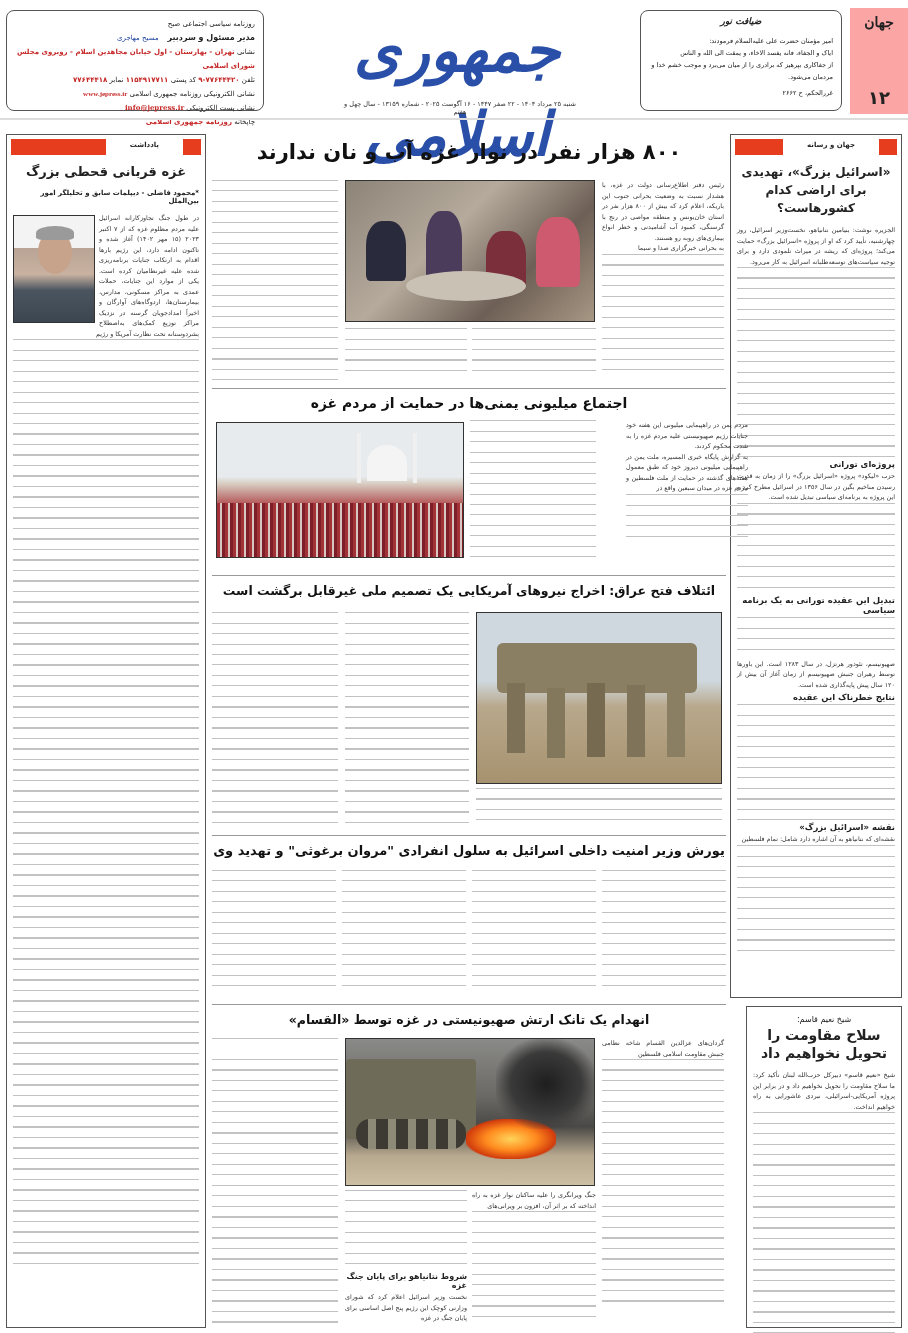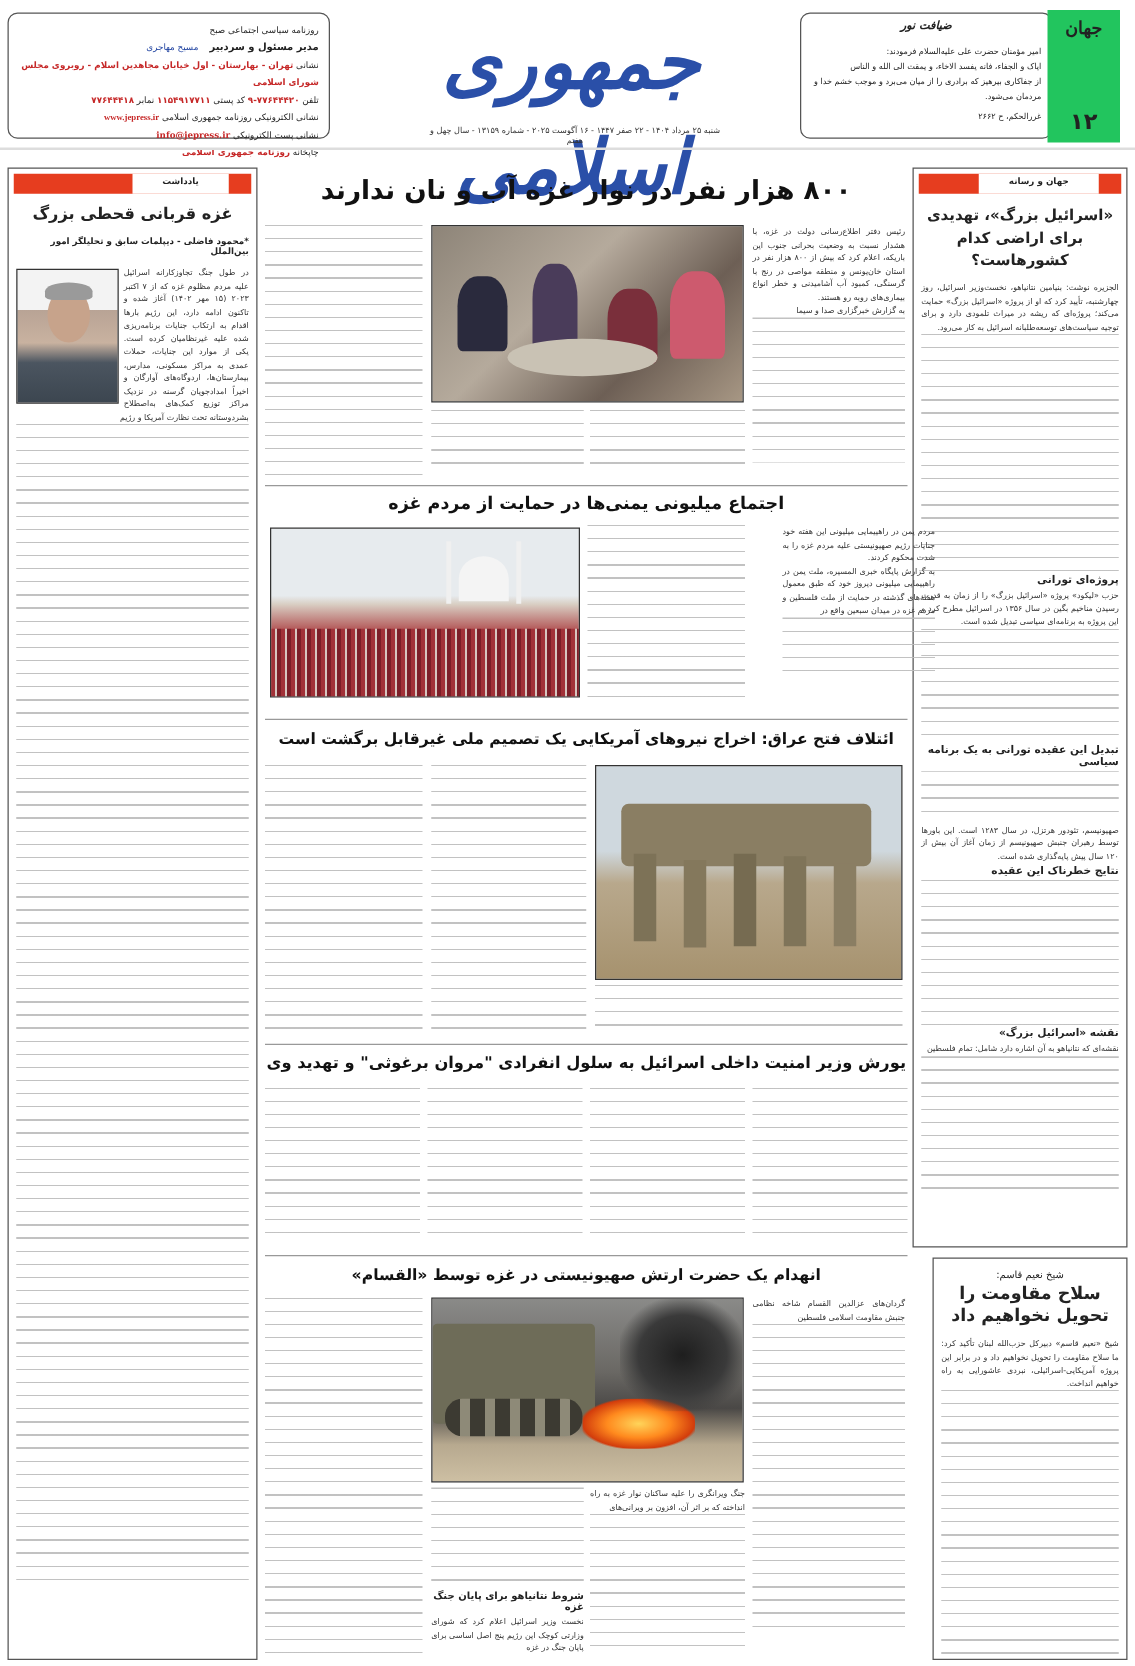--- a/index.html
+++ b/index.html
@@ -7,21 +7,21 @@
 .abs{position:absolute}
 .box{border:1.5px solid #555;border-radius:8px;background:#fff}
 .masthead-info{left:6px;top:10px;width:258px;height:101px;padding:6px 8px;font-size:7px;line-height:14px}
 .masthead-info .red{color:#c62828;font-weight:bold}
 .masthead-info .blue{color:#1a3e9e}
 .masthead-info .bold{font-weight:bold;font-size:8px}
 .logo{left:322px;top:8px;width:270px;height:84px;font-family:"DejaVu Serif",serif;font-size:60px;font-weight:bold;color:#2a4fa8;text-align:center;line-height:84px;font-style:italic;letter-spacing:2px}
 .dateline{left:340px;top:100px;width:240px;font-size:6.5px;text-align:center;color:#333}
 .quote-box{left:640px;top:10px;width:202px;height:101px;padding:4px 8px;font-size:6.5px;line-height:12px}
 .quote-title{text-align:center;font-family:"DejaVu Serif",serif;font-style:italic;font-weight:bold;font-size:9px;margin-bottom:8px}
-.section-tab{right:12px;top:8px;width:58px;height:106px;background:#22c55e;text-align:center}
+.section-tab{right:0;top:8px;width:58px;height:106px;background:#fca5a5;text-align:center}
 .section-tab .name{font-family:"DejaVu Serif",serif;font-weight:bold;font-size:14px;margin-top:6px}
 .section-tab .num{font-weight:bold;font-size:18px;position:absolute;bottom:6px;width:100%}
 .hr{left:0;top:118px;width:908px;height:2px;background:#ddd}
 .col-border{border:1px solid #555;background:#fff}
 .redbar{height:16px;background:#e63d1f;position:relative;margin:4px 4px 0 4px}
 .redbar .lbl{position:absolute;right:18px;top:0;background:#fff;padding:2px 24px;font-size:7px;font-weight:bold;height:16px}
 .side-title{font-weight:bold;text-align:center;font-size:13px;line-height:18px;margin:8px 4px}
 .txt{font-size:6.4px;line-height:10.5px;color:#333;text-align:justify}
 .subhead{font-weight:bold;font-size:8.5px;margin:2px 0}
 .headline{font-weight:bold;text-align:center;color:#111}
@@ -101,21 +101,21 @@
       <div style="position:absolute;left:22px;top:10px;width:38px;height:14px;border-radius:50% 50% 20% 20%;background:#9a9a9a"></div>
     </div>
     <p class="txt">در طول جنگ تجاوزکارانه اسرائیل علیه مردم مظلوم غزه که از ۷ اکتبر ۲۰۲۳ (۱۵ مهر ۱۴۰۲) آغاز شده و تاکنون ادامه دارد، این رژیم بارها اقدام به ارتکاب جنایات برنامه‌ریزی شده علیه غیرنظامیان کرده است. یکی از موارد این جنایات، حملات عمدی به مراکز مسکونی، مدارس، بیمارستان‌ها، اردوگاه‌های آوارگان و اخیراً امدادجویان گرسنه در نزدیک مراکز توزیع کمک‌های به‌اصطلاح بشردوستانه تحت نظارت آمریکا و رژیم</p>
     <div class="fill-lines" style="height:930px;clear:both"></div>
   </div>
 </div>
 
 <div class="abs headline" style="left:212px;top:140px;width:514px;font-size:21px">۸۰۰ هزار نفر در نوار غزه آب و نان ندارند</div>
 <div class="abs" style="left:602px;top:180px;width:122px">
   <p class="txt">رئیس دفتر اطلاع‌رسانی دولت در غزه، با هشدار نسبت به وضعیت بحرانی جنوب این باریکه، اعلام کرد که بیش از ۸۰۰ هزار نفر در استان خان‌یونس و منطقه مواصی در رنج با گرسنگی، کمبود آب آشامیدنی و خطر انواع بیماری‌های روبه رو هستند.</p>
-  <p class="txt">به گزارش خبرگزاری صدا و سیما</p>
+  <p class="txt">به بحرانی خبرگزاری صدا و سیما</p>
   <div class="fill-lines" style="height:116px"></div>
 </div>
 <div class="photo" style="left:345px;top:180px;width:250px;height:142px;border:1px solid #333;background:linear-gradient(135deg,#8d8478 0%,#b5aa9c 40%,#6d5f55 70%,#a79784 100%)">
   <div style="position:absolute;left:20px;top:40px;width:40px;height:60px;background:#2a2a3d;border-radius:40% 40% 10% 10%"></div>
   <div style="position:absolute;left:80px;top:30px;width:36px;height:70px;background:#4a3c5a;border-radius:40% 40% 10% 10%"></div>
   <div style="position:absolute;left:140px;top:50px;width:40px;height:60px;background:#7a2f3b;border-radius:40% 40% 10% 10%"></div>
   <div style="position:absolute;left:190px;top:36px;width:44px;height:70px;background:#cd5a6e;border-radius:40% 40% 10% 10%"></div>
   <div style="position:absolute;left:60px;top:90px;width:120px;height:30px;background:#c9c2b4;border-radius:50%"></div>
 </div>
 <div class="abs" style="left:472px;top:328px;width:124px">
@@ -168,21 +168,21 @@
 
 <div class="abs headline" style="left:212px;top:843px;width:514px;font-size:13px">یورش وزیر امنیت داخلی اسرائیل به سلول انفرادی "مروان برغوثی" و تهدید وی</div>
 <div class="abs" style="left:212px;top:870px;width:514px;display:flex;gap:6px">
   <div class="fill-lines" style="flex:1;height:126px"></div>
   <div class="fill-lines" style="flex:1;height:126px"></div>
   <div class="fill-lines" style="flex:1;height:126px"></div>
   <div class="fill-lines" style="flex:1;height:126px"></div>
 </div>
 <div class="abs" style="left:212px;top:1004px;width:514px;height:1px;background:#999"></div>
 
-<div class="abs headline" style="left:212px;top:1012px;width:514px;font-size:12.5px">انهدام یک حضرت ارتش صهیونیستی در غزه توسط «القسام»</div>
+<div class="abs headline" style="left:212px;top:1012px;width:514px;font-size:12.5px">انهدام یک تانک ارتش صهیونیستی در غزه توسط «القسام»</div>
 <div class="abs" style="left:602px;top:1038px;width:122px">
   <p class="txt">گردان‌های عزالدین القسام شاخه نظامی جنبش مقاومت اسلامی فلسطین</p>
   <div class="fill-lines" style="height:250px"></div>
 </div>
 <div class="photo" style="left:345px;top:1038px;width:250px;height:148px;border:1px solid #333;background:linear-gradient(#8a8a88 0%,#6a6864 40%,#4a4846 60%,#b7a98f 80%,#cdbfa3 100%)">
   <div style="position:absolute;left:0;top:20px;width:130px;height:80px;background:#6e6c58;border-radius:4px"></div>
   <div style="position:absolute;left:10px;top:80px;width:110px;height:30px;background:repeating-linear-gradient(90deg,#3c3a32 0 12px,#8e8a78 12px 20px);border-radius:14px"></div>
   <div style="position:absolute;left:120px;top:80px;width:90px;height:40px;background:radial-gradient(ellipse at center,#ffd45a 0%,#ff8a1e 40%,#d23c0c 70%,transparent 75%)"></div>
   <div style="position:absolute;left:150px;top:0;width:100px;height:90px;background:radial-gradient(ellipse at center,#1e1e1e 0%,#3a3a3a 50%,transparent 75%)"></div>
 </div>

